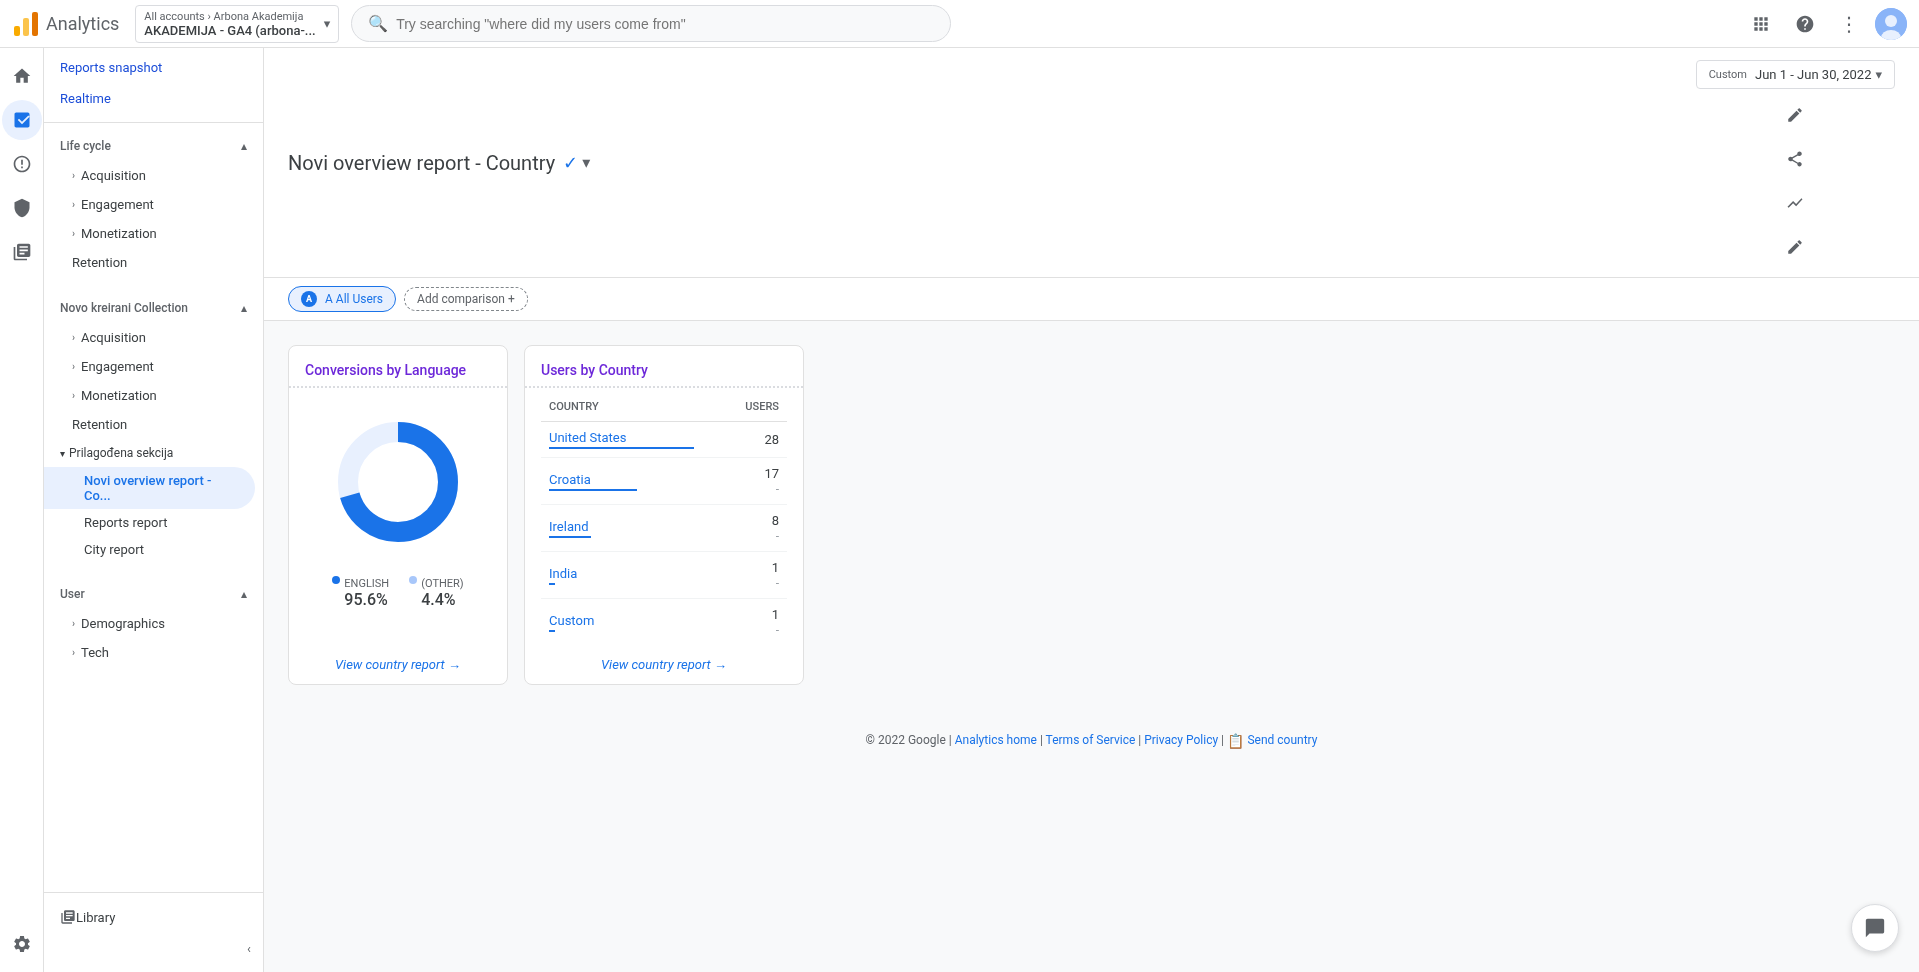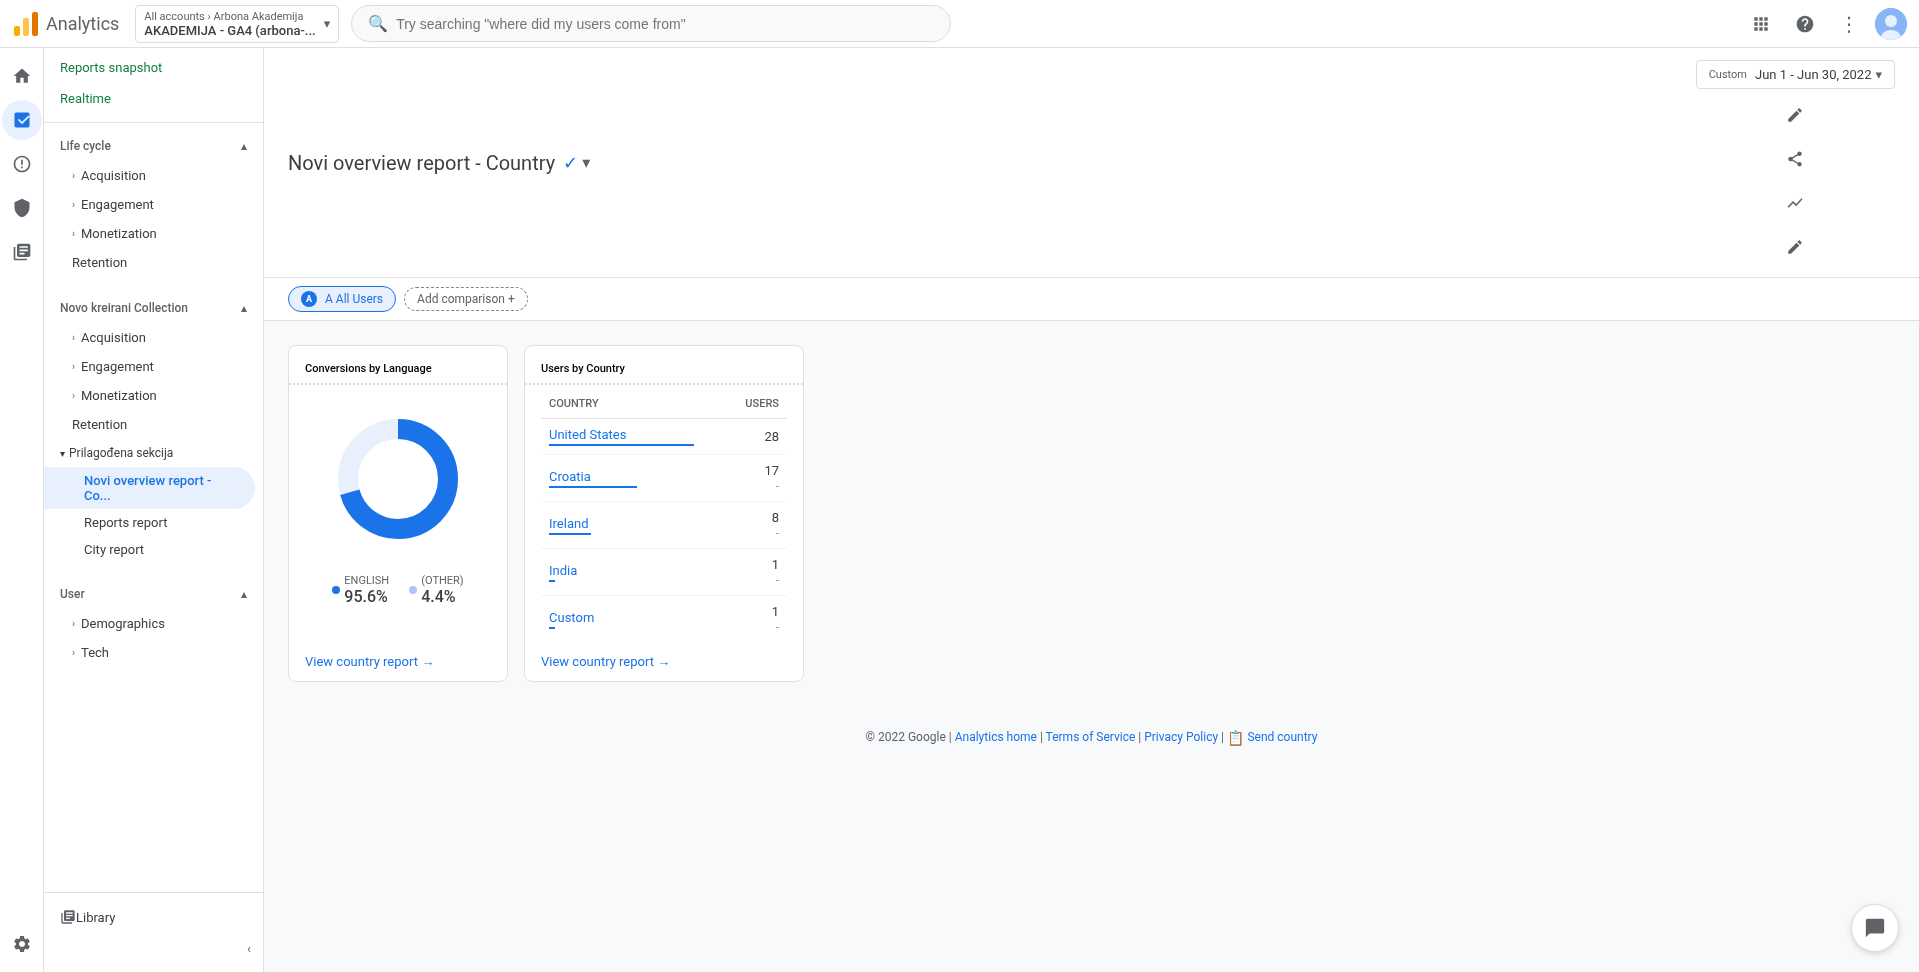--- a/index.html
+++ b/index.html
@@ -60,21 +60,21 @@
 
     
     .sidebar {
       width: 220px; background: #fff; border-right: 1px solid #e0e0e0;
       overflow-y: auto; flex-shrink: 0; display: flex; flex-direction: column;
     }
     .sidebar-section { padding: 8px 0; }
     .sidebar-top-items { border-bottom: 1px solid #e0e0e0; padding: 4px 0 8px 0; }
     .sidebar-top-item {
       display: flex; align-items: center; padding: 8px 16px;
-      cursor: pointer; font-size: 13px; color: #15803d;
+      cursor: pointer; font-size: 13px; color: #1d4ed8;
       border-radius: 0 24px 24px 0; margin-right: 8px;
     }
     .sidebar-group-header {
       display: flex; align-items: center; justify-content: space-between;
       padding: 8px 16px; font-size: 12px; font-weight: 500; color: #5f6368;
       cursor: pointer;
     }
     .sidebar-item {
       display: flex; align-items: center; padding: 7px 16px 7px 28px;
       cursor: pointer; font-size: 13px; color: #3c4043;
@@ -147,35 +147,35 @@
 
     
     .cards-area { padding: 24px; display: flex; flex-wrap: wrap; gap: 16px; }
 
     .card {
       background: #fff; border-radius: 8px;
       border: 1px solid #e0e0e0; overflow: hidden;
       display: flex; flex-direction: column;
     }
     .card-title {
-      font-size: 11px; font-weight: 500; color: #000000;
+      font-size: 14px; font-weight: 500; color: #6d28d9;
       padding: 16px 16px 8px; border-bottom: 2px dotted #dadce0;
       margin-bottom: 8px;
     }
     .card-body { flex: 1; padding: 0 16px; }
-    .card-footer { padding: 12px 16px; display: flex; justify-content: flex-start; }
+    .card-footer { padding: 12px 16px; display: flex; justify-content: center; font-style: italic; }
     .card-link {
       color: #1a73e8; font-size: 13px; cursor: pointer;
       display: flex; align-items: center; gap: 4px; text-decoration: none;
     }
 
     
     .donut-container { display: flex; justify-content: center; align-items: center; padding: 16px; }
     .donut-legend { display: flex; justify-content: center; gap: 20px; padding: 8px 16px; }
-    .legend-item { display: flex; align-items: center; gap: 4px; font-size: 12px; color: #5f6368; }
+    .legend-item { display: flex; align-items: flex-start; gap: 4px; font-size: 12px; color: #5f6368; }
     .legend-dot { width: 8px; height: 8px; border-radius: 50%; }
     .legend-value { font-size: 16px; font-weight: 500; color: #3c4043; display: block; }
 
     
     .country-table { width: 100%; border-collapse: collapse; }
     .country-table thead th {
       font-size: 11px; font-weight: 500; color: #5f6368;
       text-align: left; padding: 4px 8px 8px;
       border-bottom: 1px solid #e0e0e0;
     }

